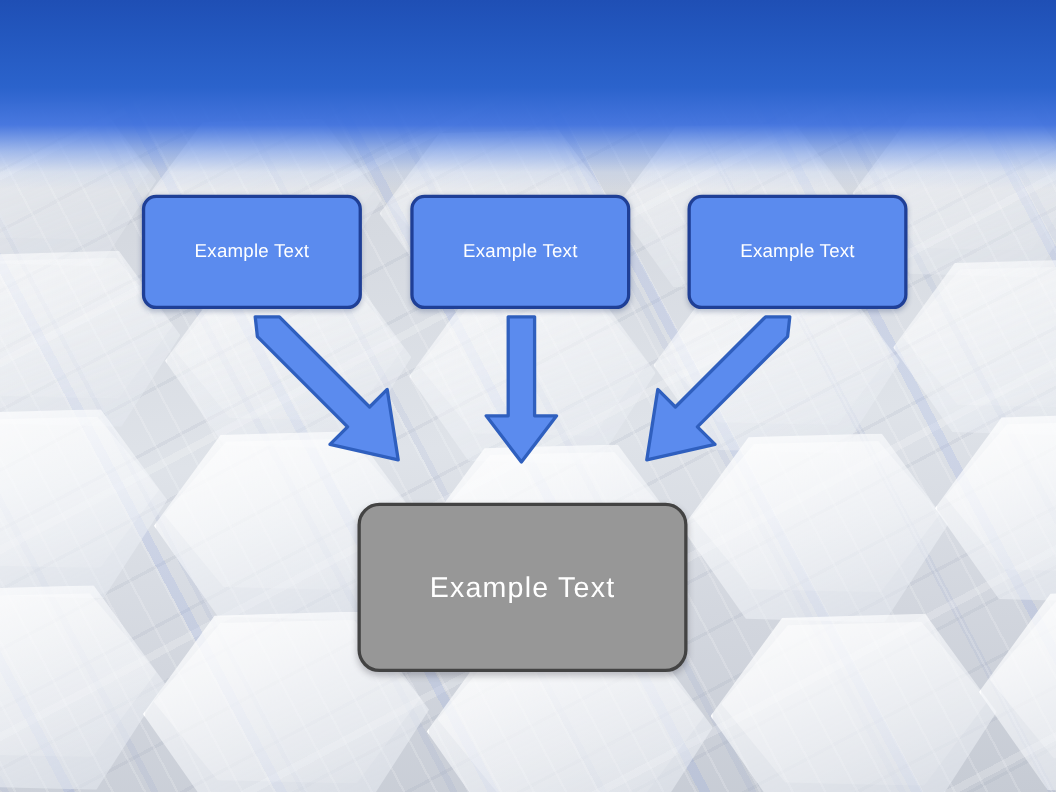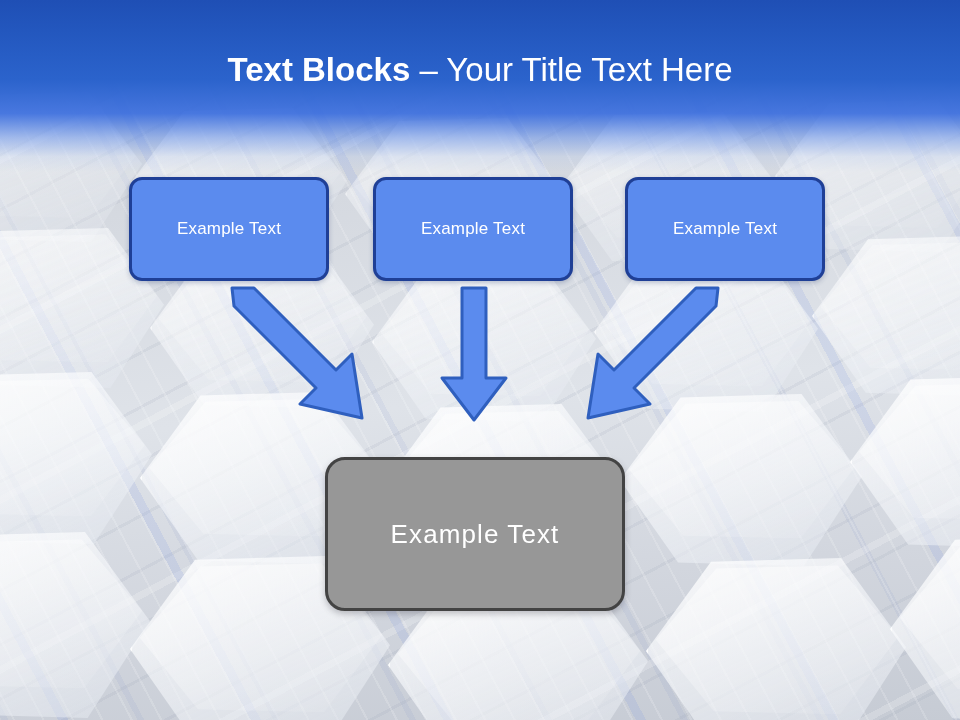--- a/index.html
+++ b/index.html
@@ -173,23 +173,20 @@
 
       <div class="hex" style="left:-110px; top:532px; width:258px; height:186px;"></div>
       <div class="hex" style="left:130px;  top:556px; width:258px; height:186px;"></div>
       <div class="hex" style="left:388px;  top:572px; width:258px; height:186px;"></div>
       <div class="hex" style="left:646px;  top:558px; width:258px; height:186px;"></div>
       <div class="hex" style="left:890px;  top:536px; width:258px; height:186px;"></div>
     </div>
   </div>
 
   <div class="banner"></div>
-  <div class="title">
-    <span class="strong">Text Blocks</span><span class="light"> – </span><span class="light">Your Title Text Here</span>
-  </div>
 
   <svg class="arrows" viewBox="0 0 960 720" width="960" height="720" xmlns="http://www.w3.org/2000/svg">
 
     <polygon points="232,288 254,288 336,370 352,354 362,418 300,404 316,388 234,306" fill="#5b8bee" stroke="#2f5fbe" stroke-width="3" stroke-linejoin="round"></polygon>
 
     <polygon points="462,288 486,288 486,378 506,378 474,420 442,378 462,378" fill="#5b8bee" stroke="#2f5fbe" stroke-width="3" stroke-linejoin="round"></polygon>
 
     <polygon points="718,288 696,288 614,370 598,354 588,418 650,404 634,388 716,306" fill="#5b8bee" stroke="#2f5fbe" stroke-width="3" stroke-linejoin="round"></polygon>
   </svg>
 

